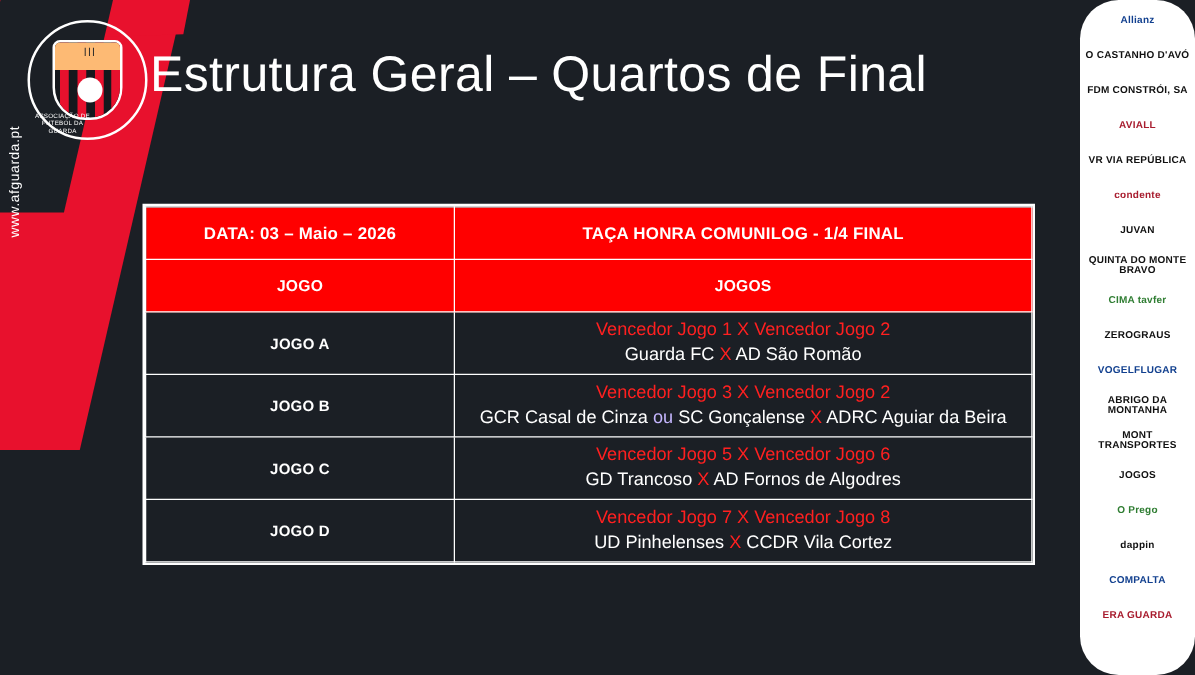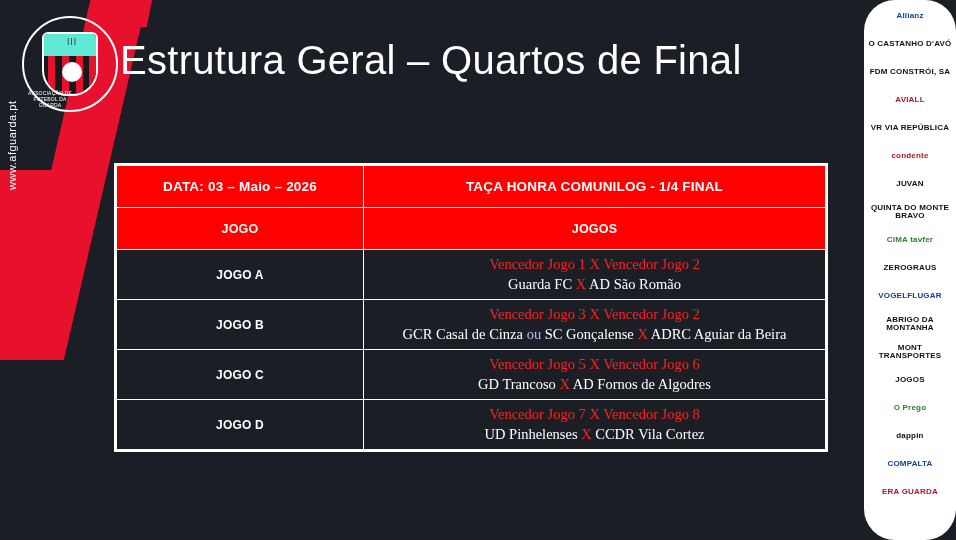--- a/index.html
+++ b/index.html
@@ -70,21 +70,21 @@
     left: 0; top: 0; width: 100%; height: 100%;
   }
   .crest-shield .bar {
     position: absolute;
     width: 7px; height: 100%;
     background: #e8112d;
   }
   .crest-top {
     position: absolute;
     left: 0; top: 0; width: 100%; height: 22px;
-    background: #5eead4;
+    background: #fdba74;
   }
   .crest-castle {
     position: absolute;
     left: 9px; top: 3px;
     width: 38px; height: 16px;
     color: #2a2a2a;
     font-size: 9px;
     text-align: center;
     letter-spacing: 1px;
   }
@@ -166,21 +166,20 @@
     color: #ffffff;
     font-weight: bold;
     font-size: 12px;
     text-align: center;
     letter-spacing: 0.2px;
   }
   .match-cell {
     text-align: center;
     padding: 4px 6px;
     line-height: 1.35;
-    font-family: Liberation Serif, serif;
   }
   .line-red {
     color: #ff2020;
     font-size: 14.5px;
     font-weight: 400;
   }
   .line-white {
     color: #ffffff;
     font-size: 14.5px;
   }

